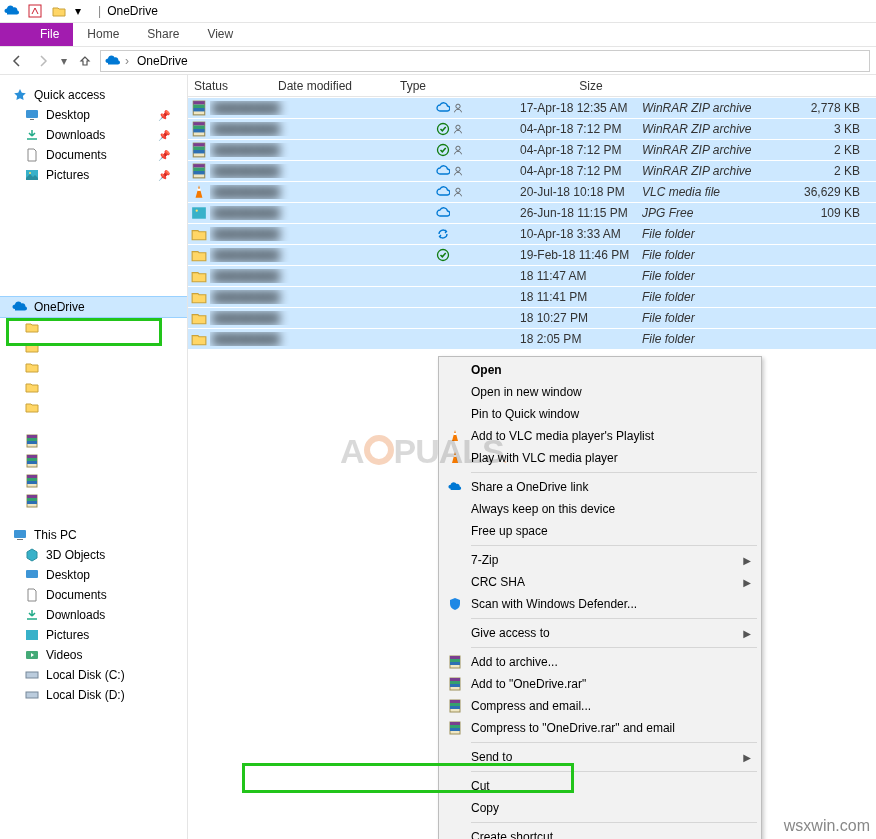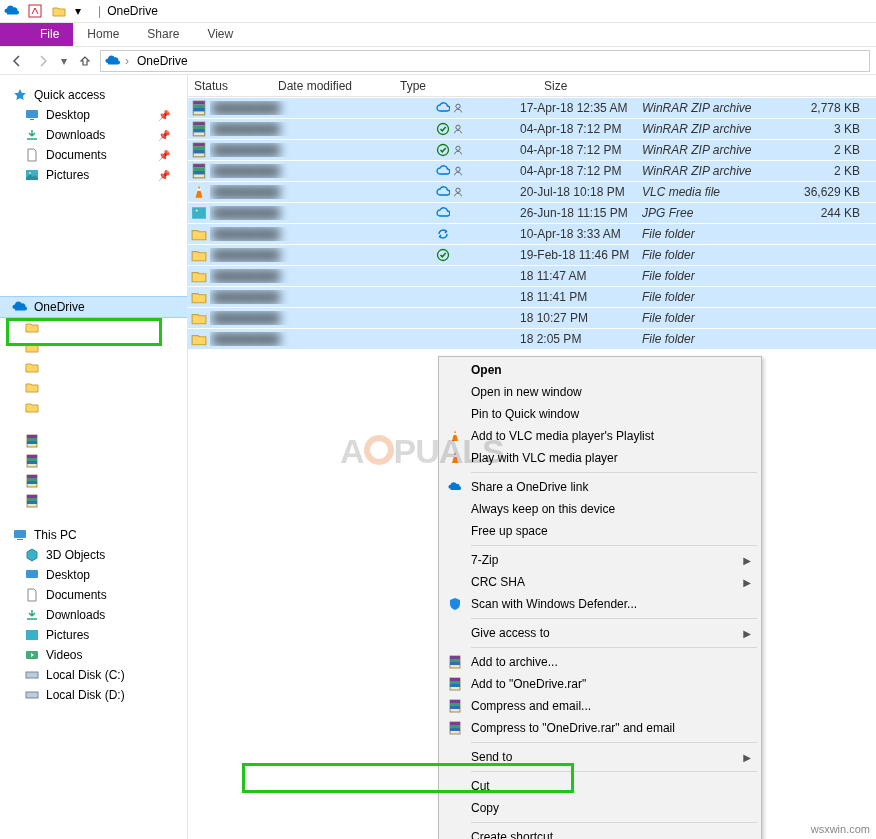--- a/index.html
+++ b/index.html
@@ -31,21 +31,21 @@
 .sb-gap { height: 14px; }
 .sb-icon { width: 16px; height: 16px; display: inline-flex; align-items: center; justify-content: center; }
 
 .content { flex: 1; position: relative; }
 .col-head { height: 22px; display: flex; border-bottom: 1px solid #e5e5e5; align-items: center; }
 .col-head .col { padding: 0 6px; color: #333; position: relative; }
 .col-head .col.name { flex: 0 0 248px; padding-left:6px; }
 .col-head .col.status { flex: 0 0 84px; }
 .col-head .col.date { flex: 0 0 122px; }
 .col-head .col.type { flex: 0 0 144px; }
-.col-head .col.size { flex: 0 0 90px; text-align: left; }
+.col-head .col.size { flex: 0 0 90px; text-align: center; margin-left: 8px; }
 .col-head .sortmark { position: absolute; left: 50%; top: -2px; transform: translateX(-50%); font-size: 8px; color: #777; }
 
 .rows { }
 .row { height: 21px; display: flex; align-items: center; background: #cde8ff; border-top: 1px solid #fff; }
 .row.hidden-name .c-name .txt { filter: blur(5px); opacity: .5; }
 .c-icon { width: 22px; display: flex; align-items: center; justify-content: center; }
 .c-name { flex: 0 0 226px; padding-left: 2px; overflow: hidden; white-space: nowrap; }
 .c-status { flex: 0 0 84px; display: flex; gap: 2px; align-items: center; color: #333; }
 .c-date { flex: 0 0 122px; color: #333; }
 .c-type { flex: 0 0 144px; color: #333; font-style: italic; }
@@ -55,21 +55,21 @@
 .hl-onedrive { left: 6px; top: 318px; width: 156px; height: 28px; }
 .hl-delete { left: 242px; top: 763px; width: 332px; height: 30px; }
 
 .ctx-menu { position: absolute; left: 250px; top: 281px; width: 324px; background: #f2f2f2; border: 1px solid #bdbdbd; box-shadow: 2px 2px 4px rgba(0,0,0,.2); padding: 2px; }
 .ctx-item { display: flex; align-items: center; height: 22px; padding: 0 24px 0 30px; position: relative; color: #000; }
 .ctx-item.bold { font-weight: 600; }
 .ctx-sep { height: 1px; background: #d6d6d6; margin: 3px 2px 3px 30px; }
 .ctx-icon { position: absolute; left: 6px; width: 16px; height: 16px; display: flex; align-items: center; justify-content: center; }
 .ctx-arrow { position: absolute; right: 8px; color: #555; font-size: 10px; }
 
-.watermark { position: absolute; right: 6px; bottom: 4px; color: #888; font-size: 11px; }
+.watermark { position: absolute; right: 6px; bottom: 4px; color: #888; font-size: 16px; }
 .appuals { position: absolute; left: 340px; top: 432px; font-size: 34px; font-weight: 600; color: rgba(0,0,0,.15); letter-spacing: -1px; font-family: Arial,sans-serif; pointer-events: none; text-align: center; }
 .appuals .circle { display: inline-block; width: 30px; height: 30px; border: 6px solid rgba(229,114,37,.3); border-radius: 50%; vertical-align: middle; position: relative; top: -4px; }
 
 
 svg { display: block; }
 </style>
 </head>
 <body>
 
 <div class="titlebar">
@@ -482,21 +482,21 @@
             </svg>
           </span>
           <span class="c-name"><span class="txt">████████</span></span>
           <span class="c-status">
             <svg width="14" height="14" viewBox="0 0 14 14">
               <path d="M4 10a3 3 0 010-6 4 4 0 017.5 1A2.5 2.5 0 0111 10z" fill="none" stroke="#0078d4" stroke-width="1.3"></path>
             </svg>
           </span>
           <span class="c-date">26-Jun-18 11:15 PM</span>
           <span class="c-type">JPG Free</span>
-          <span class="c-size">244 KB</span>
+          <span class="c-size">109 KB</span>
         </div>
         <div class="row hidden-name">
           <span class="c-icon">
             <svg width="16" height="16" viewBox="0 0 14 14">
               <path d="M1 4h5l1 1h6v7H1z" fill="#ffd666" stroke="#caa23a"></path>
             </svg>
           </span>
           <span class="c-name"><span class="txt">████████</span></span>
           <span class="c-status">
             <svg width="14" height="14" viewBox="0 0 14 14">

